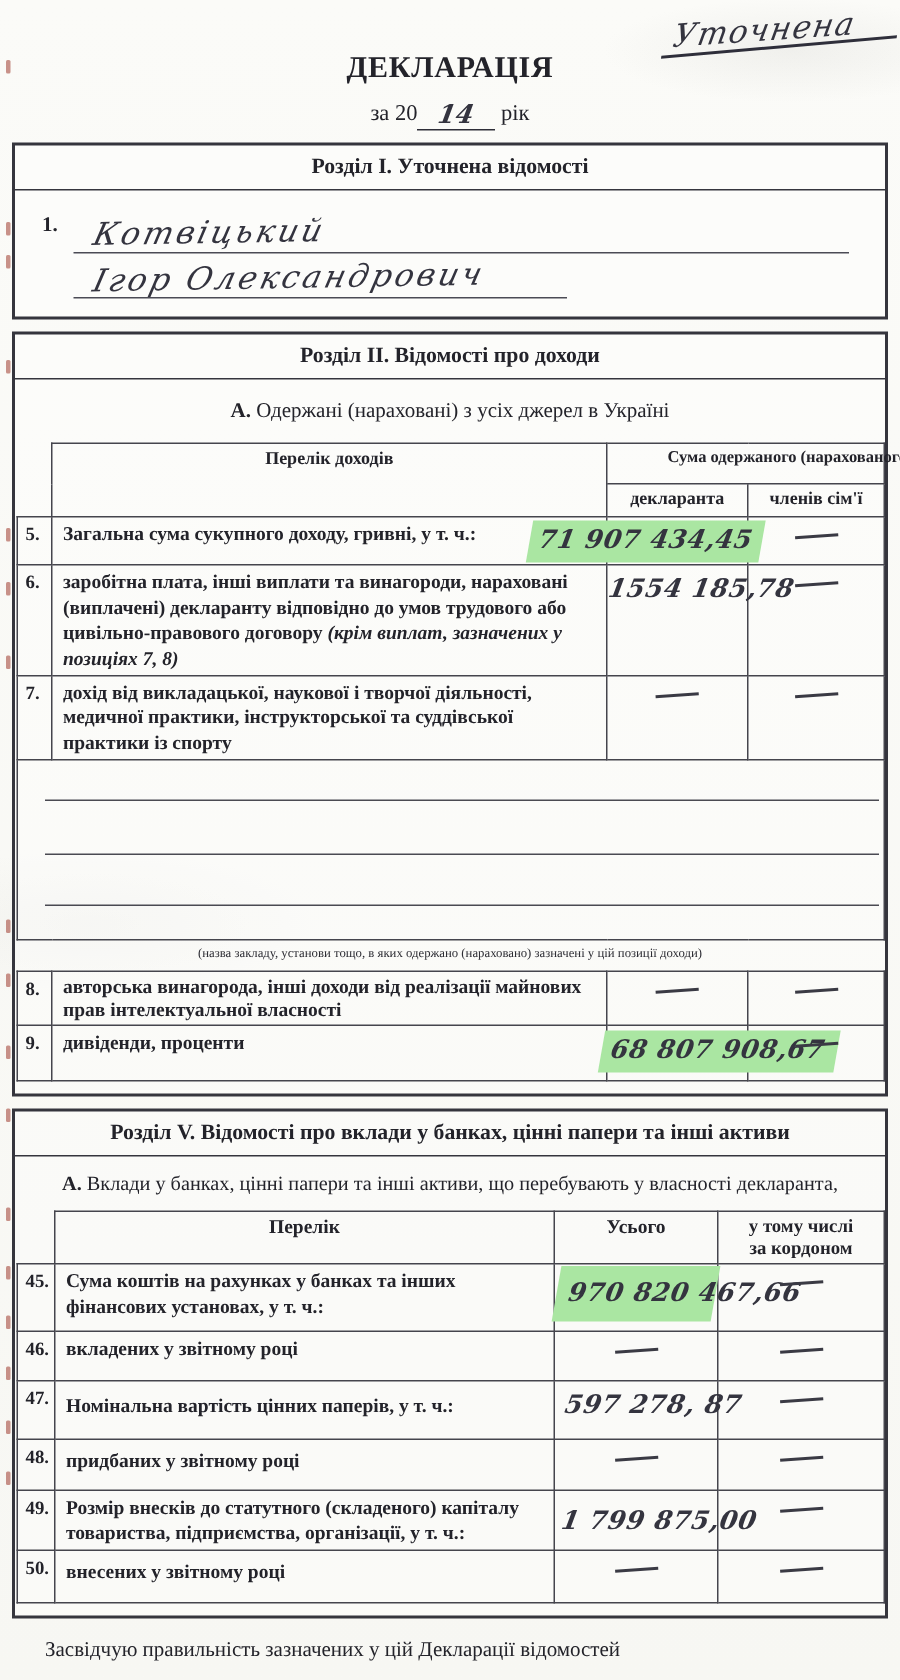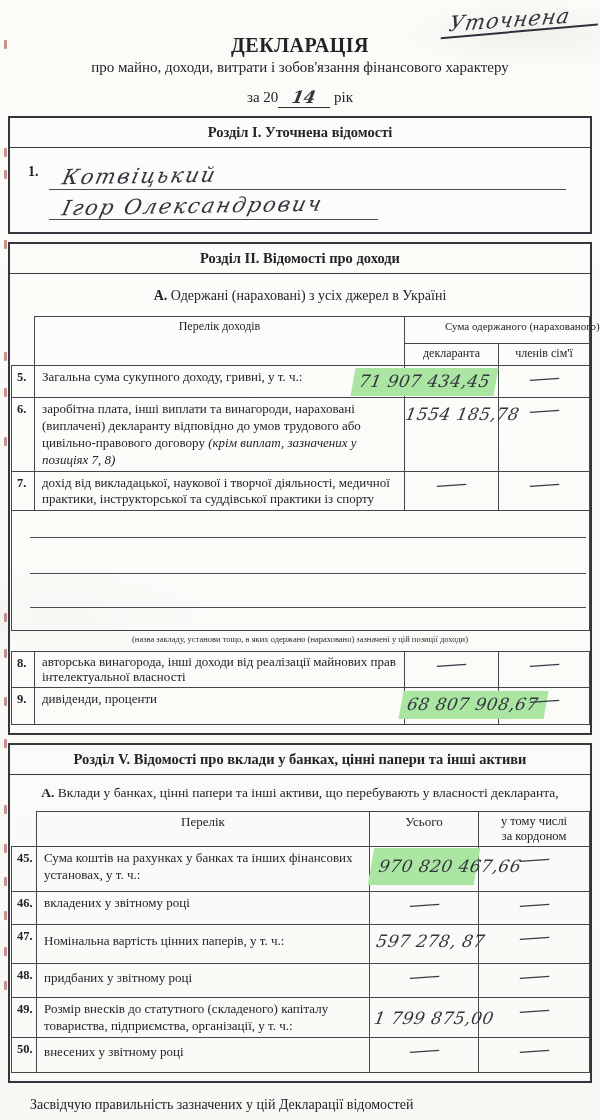--- a/index.html
+++ b/index.html
@@ -39,21 +39,21 @@
   .s1-body{padding:10px 24px 12px 14px;display:flex;}
   .s1-num{font-weight:bold;font-size:14px;padding:6px 10px 0 4px;}
   .s1-lines{flex:1;}
   .nline{border-bottom:1.5px solid #4b4b55;padding:0 0 1px 14px;height:30px;display:flex;align-items:flex-end;}
   .nline2{width:315px;height:28px;}
   
   .subA{margin:14px 10px 0 10px;font-size:14px;line-height:16px;text-align:center;}
   
   table.frm{border-collapse:collapse;table-layout:fixed;width:578px;margin:12px 0 0 1px;
             font-size:13px;line-height:1.3;}
-  table.frm td{border:1px solid #45454d;vertical-align:top;overflow:visible;}
+  table.frm td{border:1px solid #45454d;vertical-align:top;overflow:visible;font-weight:bold;}
   td.nb{border:none !important;background:transparent;}
   td.hc{font-size:12px;text-align:center;vertical-align:middle;padding:2px;}
   td.hc-sum{font-size:11px;white-space:nowrap;padding-left:40px;}
   td.num{font-weight:bold;font-size:12.5px;text-align:left;padding:3px 2px 0 5px;}
   td.lbl{padding:3px 4px 2px 7px;}
   td.val{text-align:center;vertical-align:middle;position:relative;}
   .g5{position:absolute;left:-52px;top:2px;padding:2px 6px 4px 6px;}
   .g9{position:absolute;left:-4px;top:3px;padding:2px 8px 4px 6px;}
   .g45{display:block;margin:0;padding:7px 4px 8px 8px;text-align:left;}
   .vplain{display:block;text-align:left;padding:4px 0 0 4px;}
@@ -66,21 +66,20 @@
   .scan-mark{position:absolute;left:4px;width:3px;height:9px;background:#9e3b2e;opacity:.55;border-radius:1px;}
 </style>
 </head>
 <body>
 
 <div class="page">
 
   <div class="refine hw">Уточнена</div>
 
   <div class="doc-title center">ДЕКЛАРАЦІЯ</div>
-  <div class="doc-sub center">про майно, доходи, витрати і зобов'язання фінансового характеру</div>
   <div class="year-line center">
     <span>за 20</span><span class="year-hand"><span class="hw">14</span></span>
     <span>рік</span>
   </div>
 
   <div class="box">
     <div class="box-h">Розділ I. Уточнена відомості</div>
     <div class="s1-body">
       <div class="s1-num">1.</div>
       <div class="s1-lines">

